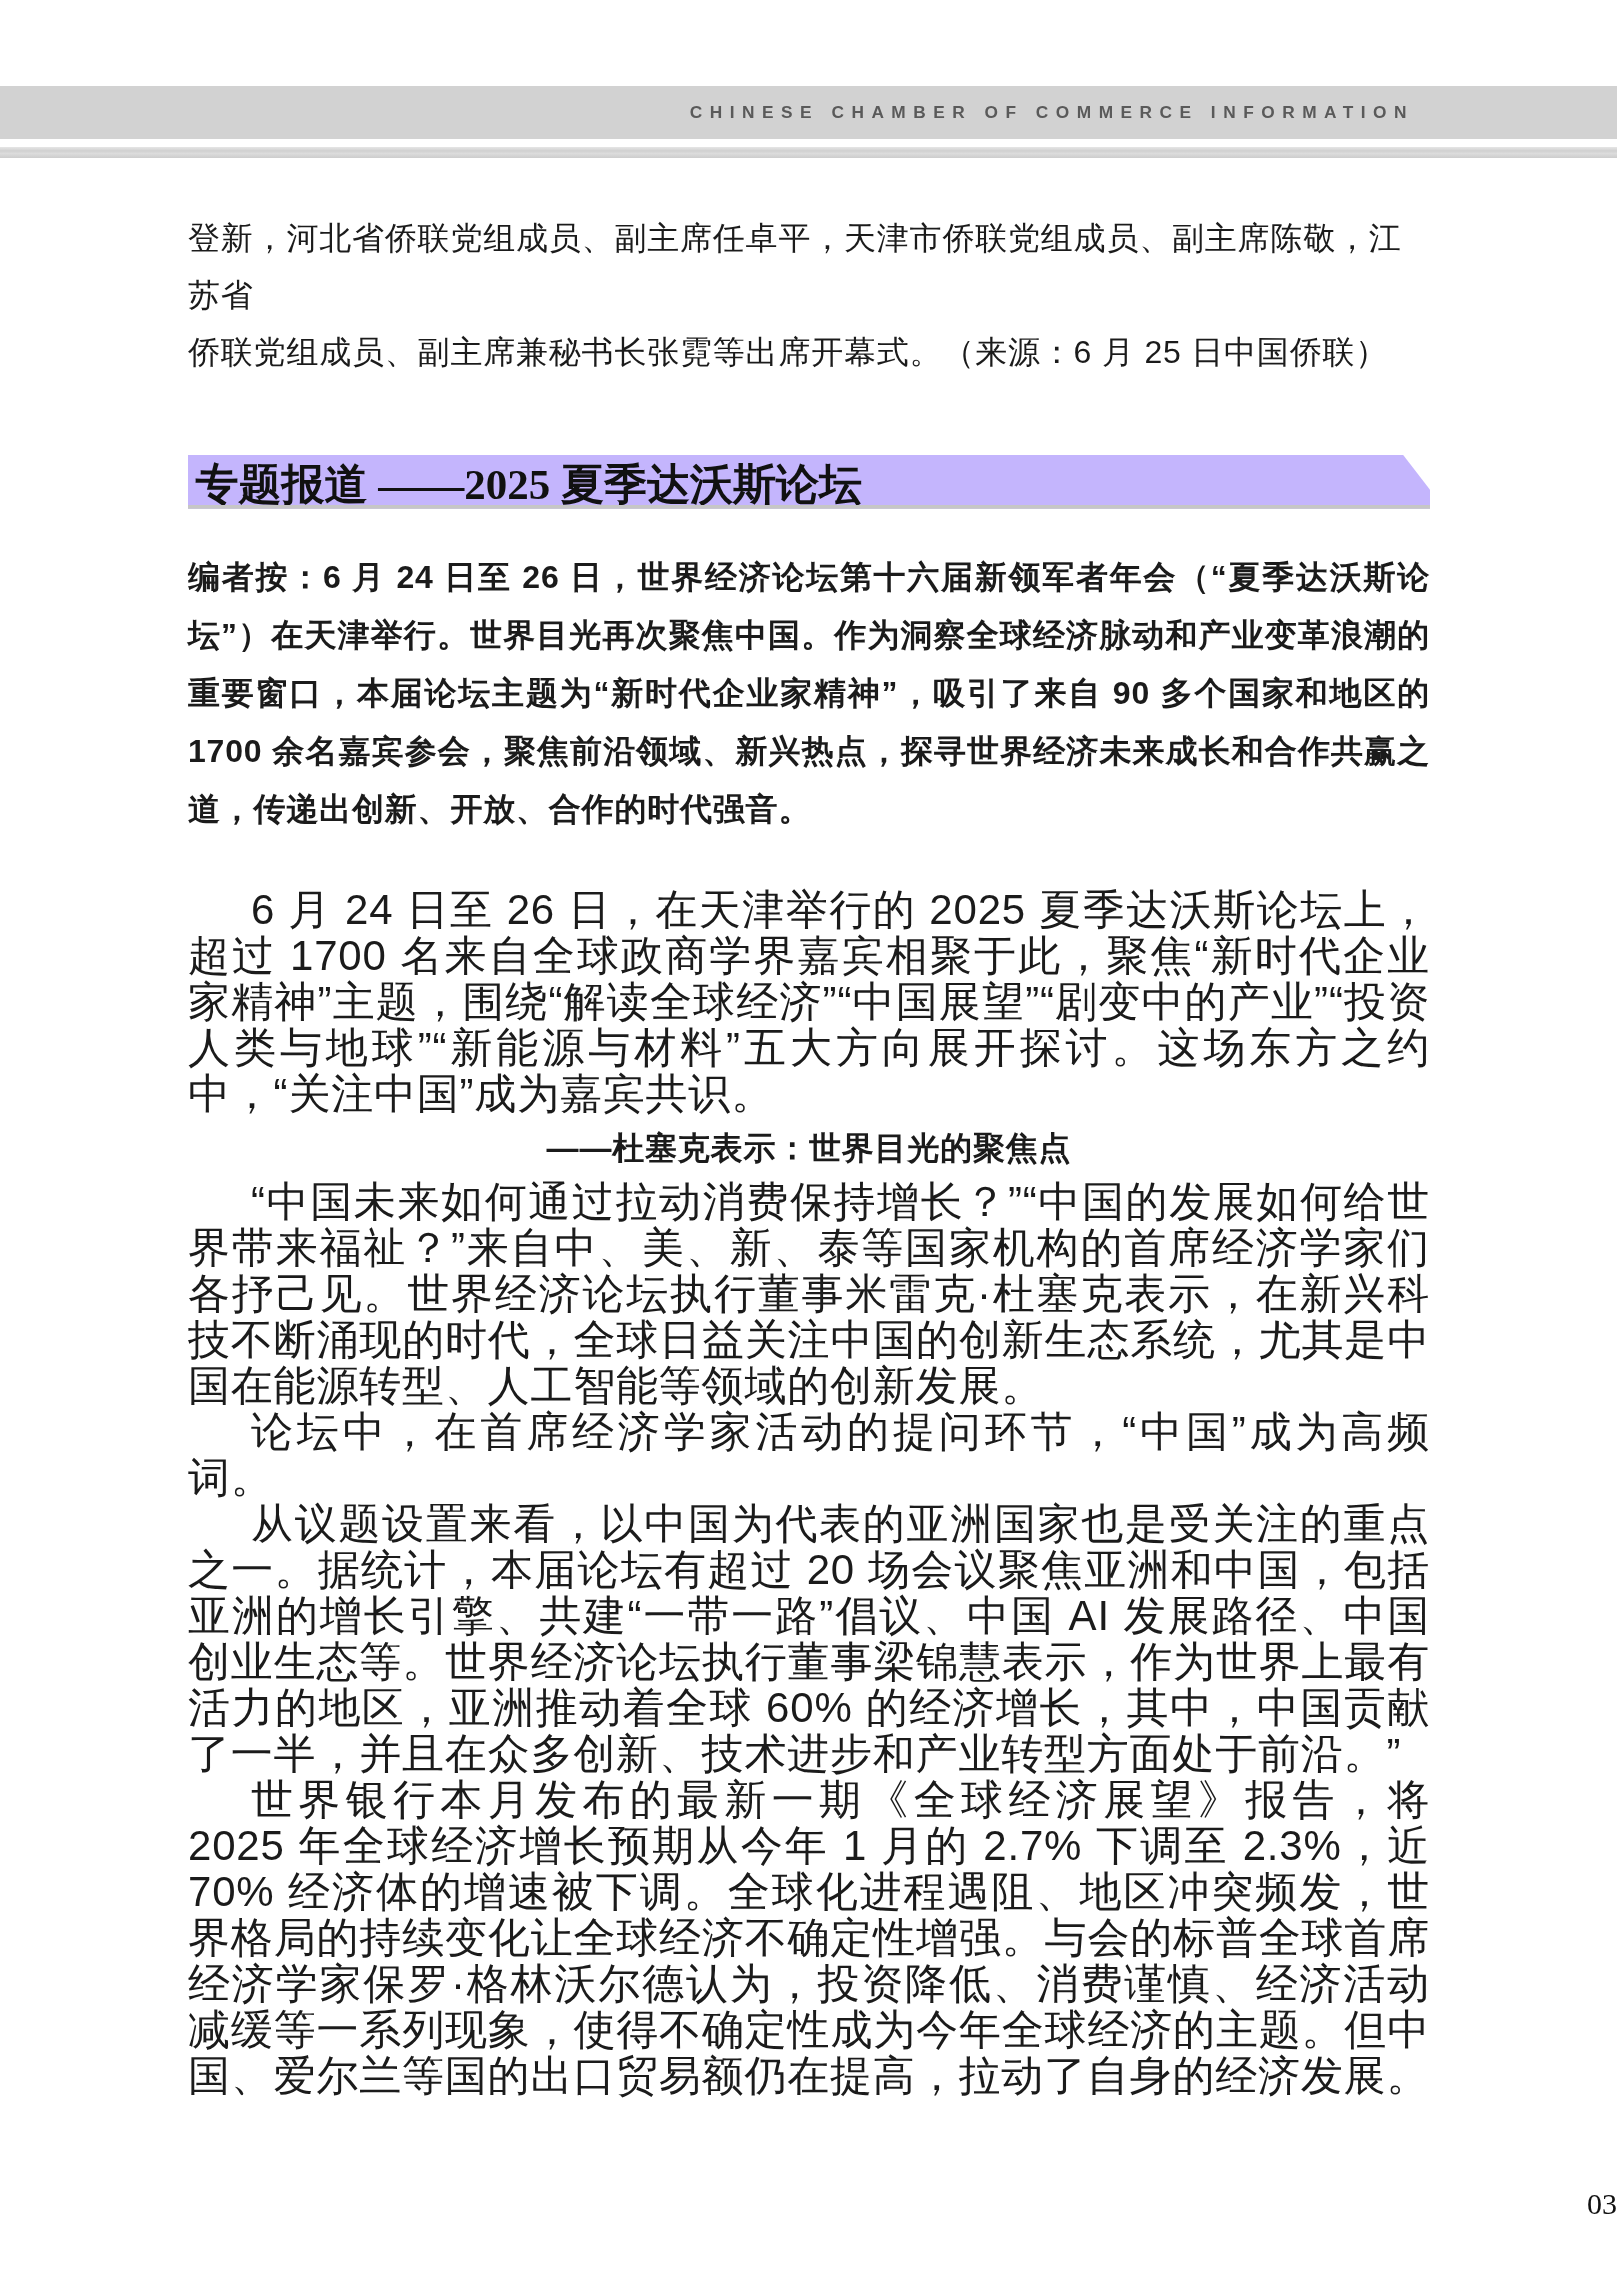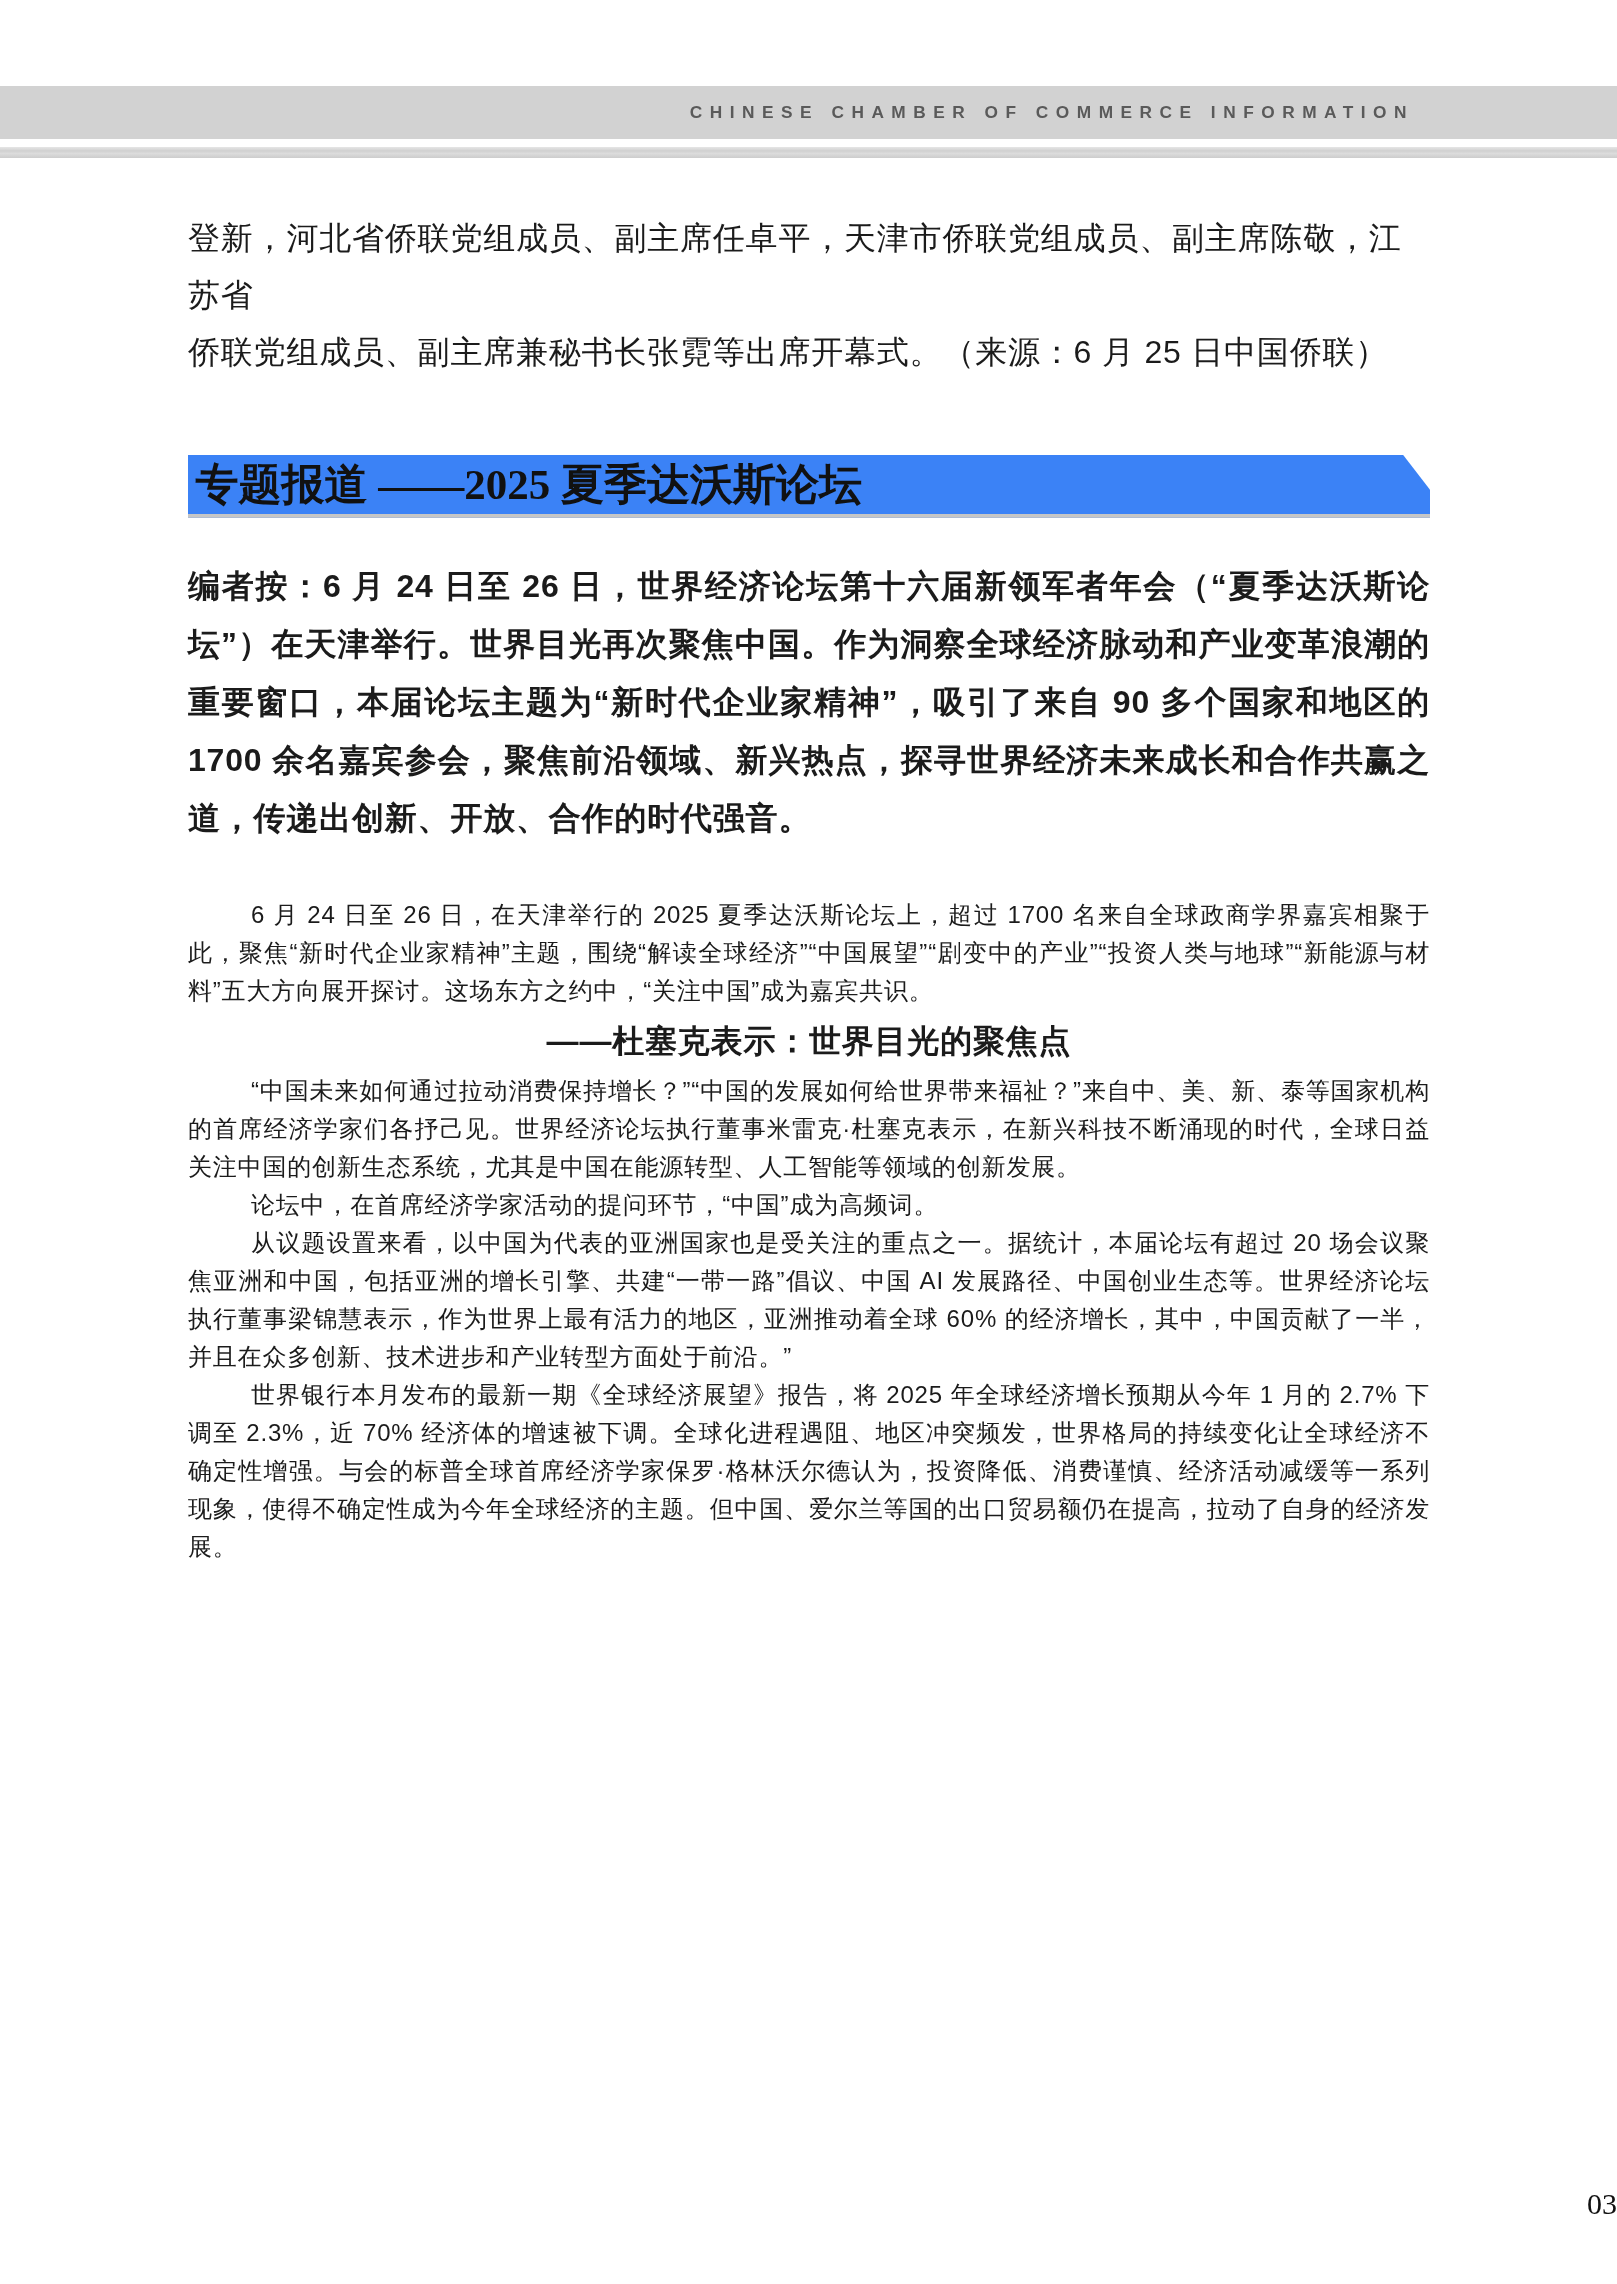--- a/index.html
+++ b/index.html
@@ -52,22 +52,22 @@
   .intro-line2 {
     display: flex;
     justify-content: flex-start;
     align-items: baseline;
   }
 
   
   .section-bar {
     position: relative;
     margin-top: 74px;
-    height: 63px;
-    background: #3b82f6;
+    height: 54px;
+    background: #c4b5fd;
     clip-path: polygon(0 0, calc(100% - 27px) 0, 100% 35px, 100% 100%, 0 100%);
   }
   .section-bar::after {
     content: "";
     position: absolute;
     left: 0; right: 0; bottom: 0;
     height: 3.8px;
     background: #c6c6c6;
   }
   .section-bar-title {
@@ -94,22 +94,22 @@
   
   .article-title {
     margin-top: 20.3px;
     text-align: center;
     font-size: 37px;
     line-height: 45px;
     font-weight: bold;
     letter-spacing: 1.5px;
   }
   .para {
-    font-size: 24px;
-    line-height: 38px;
+    font-size: 42px;
+    line-height: 46px;
     text-align: justify;
     text-align-last: left;
     text-indent: 63px;
     letter-spacing: 0.8px;
     margin: 0;
   }
   .para.first { margin-top: 49px; }
   .subhead {
     text-align: center;
     font-size: 32px;

